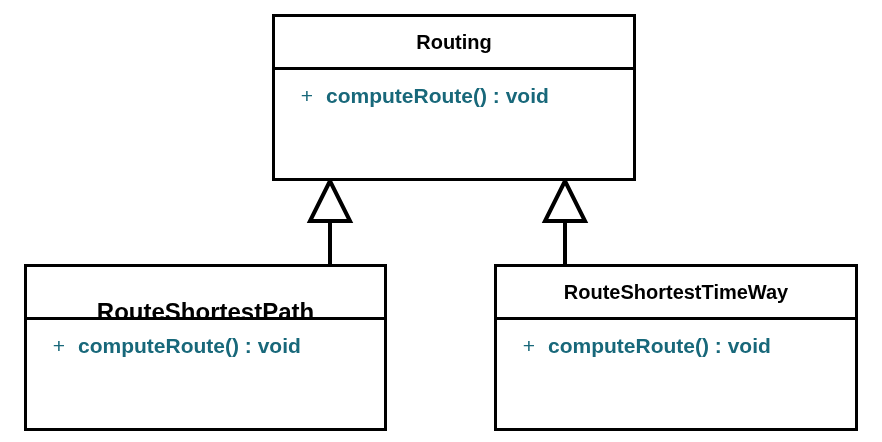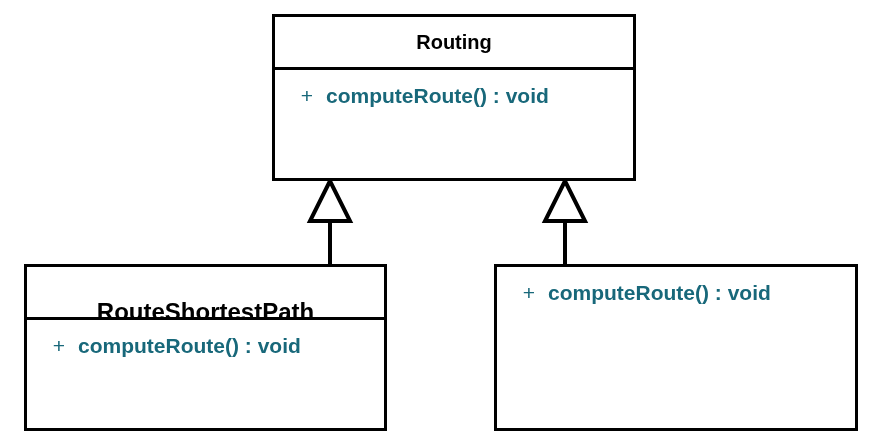--- a/index.html
+++ b/index.html
@@ -152,20 +152,23 @@
     </div>
     <div class="uml-compartment">
       <div class="uml-member">
         <span class="uml-visibility">+</span>
         <span class="uml-member-sig">computeRoute() : void</span>
       </div>
     </div>
   </div>
 
   <div class="uml-class" id="box-shortest-time-way">
+    <div class="uml-class-header">
+      <span class="uml-class-name">RouteShortestTimeWay</span>
+    </div>
     <div class="uml-compartment">
       <div class="uml-member">
         <span class="uml-visibility">+</span>
         <span class="uml-member-sig">computeRoute() : void</span>
       </div>
     </div>
   </div>
 
 </div>
 

